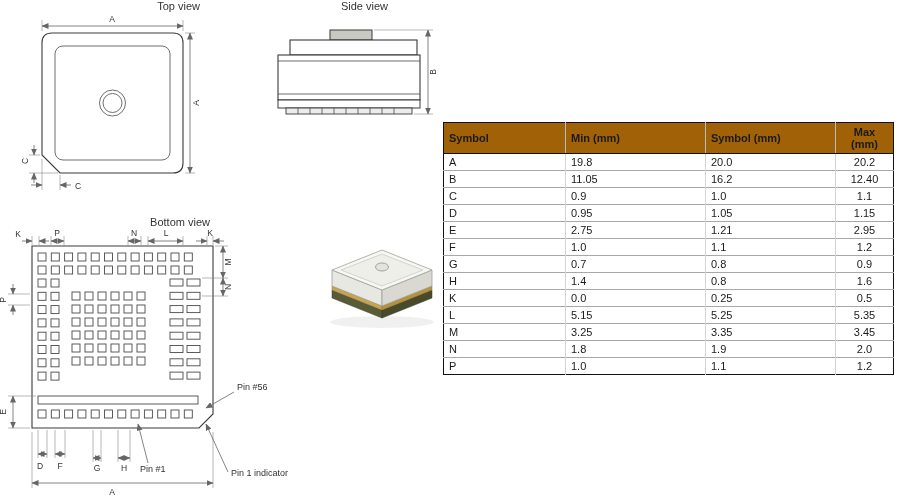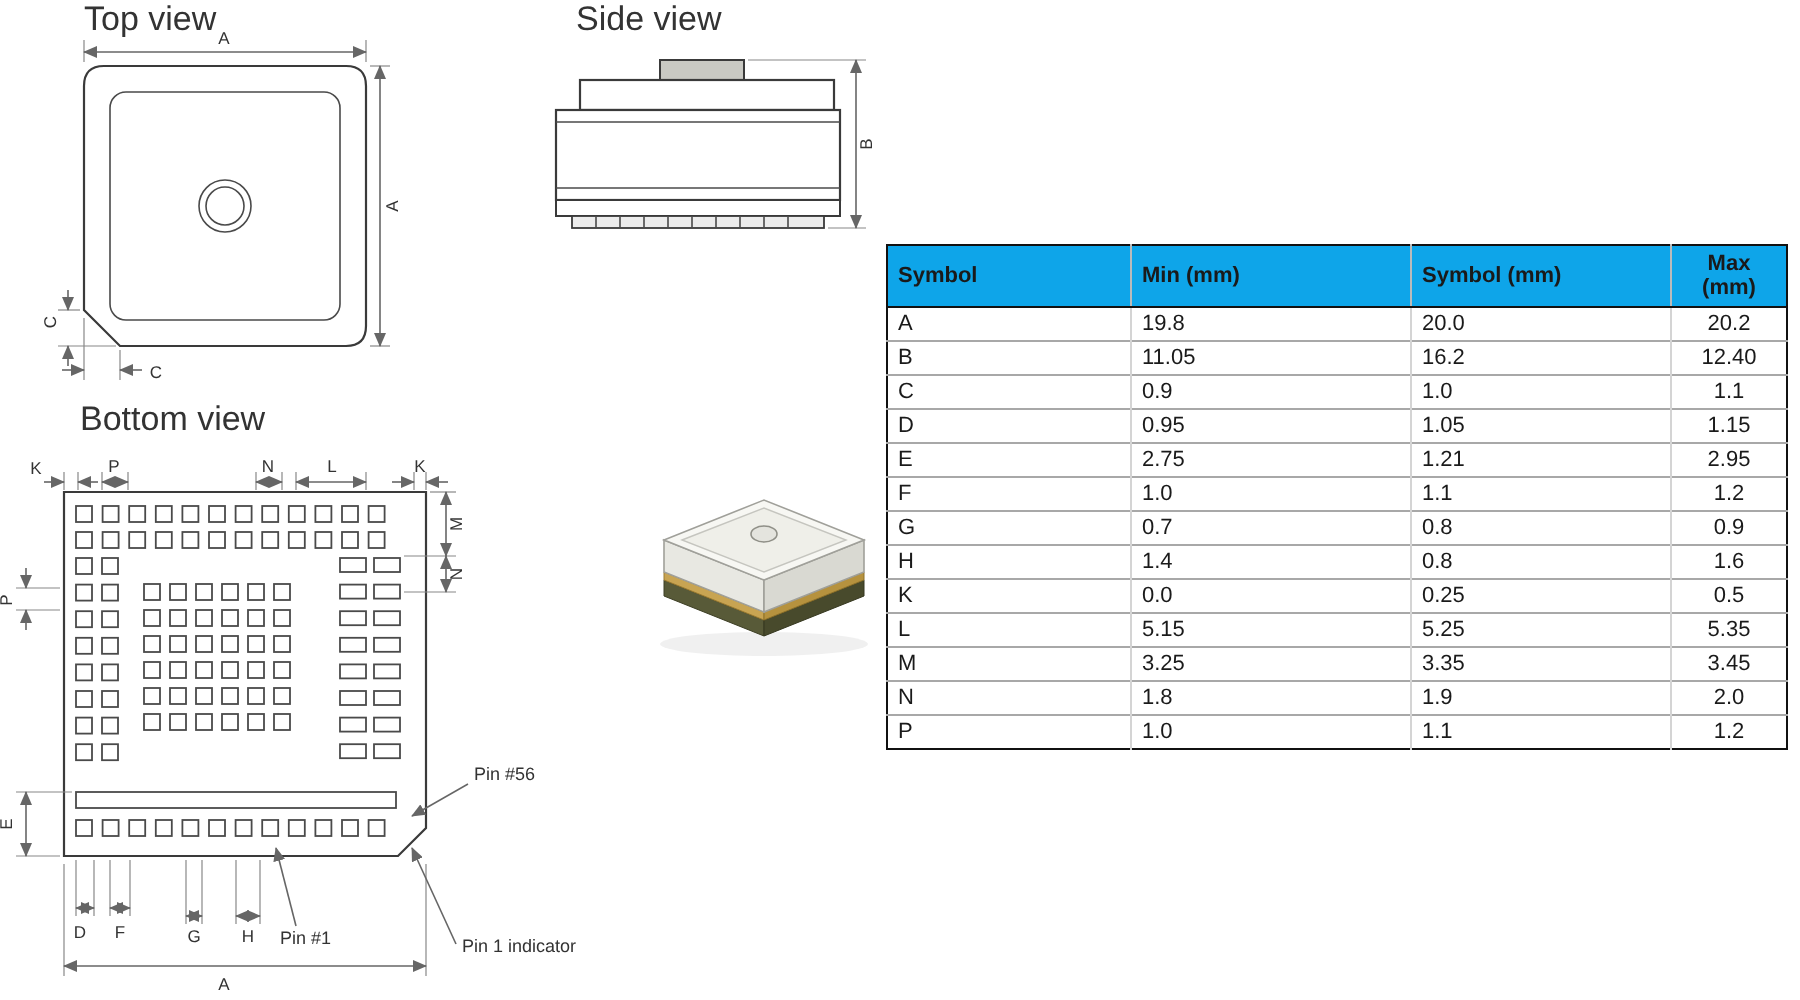--- a/index.html
+++ b/index.html
@@ -1,29 +1,29 @@
 <!DOCTYPE html>
 <html><head>
 <meta charset="utf-8">
 <style>
   *{margin:0;padding:0;box-sizing:border-box}
   html,body{width:900px;height:500px}
   body{position:relative;background:#ffffff;font-family:"Liberation Sans",sans-serif;color:#222;overflow:hidden}
-  .view-label{position:absolute;font-size:17px;color:#333;text-align:left}
+  .view-label{position:absolute;font-size:11px;color:#333;text-align:right}
   svg{position:absolute;overflow:visible}
   svg text{font-family:"Liberation Sans",sans-serif;font-size:8.5px;fill:#333}
   .outline{fill:none;stroke:#3a3a3a;stroke-width:1.1}
   .thin{fill:none;stroke:#4a4a4a;stroke-width:0.8}
   .dimline{stroke:#666;stroke-width:0.8;fill:none}
   .ext{stroke:#888;stroke-width:0.6;fill:none}
   .pads rect{fill:#ffffff;stroke:#4a4a4a;stroke-width:0.9}
   .ann{font-size:9px;fill:#333}
   .dim-table{position:absolute;left:443px;top:122px;width:450px}
   .dim-table table{width:100%;border-collapse:collapse;border:1.5px solid #111;font-size:11px;color:#1a1a1a;table-layout:fixed}
-  .dim-table th{background:#0ea5e9;font-weight:bold;text-align:left;padding:3px 5px;border-bottom:1.2px solid #111;border-left:1px solid #bbb}
+  .dim-table th{background:#a16207;font-weight:bold;text-align:left;padding:3px 5px;border-bottom:1.2px solid #111;border-left:1px solid #bbb}
   .dim-table td{padding:2px 5px;border-top:1px solid #a8a8a8;border-left:1px solid #d4d4d4;background:#fff}
   .dim-table th:first-child,.dim-table td:first-child{border-left:none}
   .dim-table th:last-child,.dim-table td:last-child{text-align:center}
   .dim-table col.c1{width:122px}.dim-table col.c2{width:140px}.dim-table col.c3{width:130px}.dim-table col.c4{width:58px}
 </style>
 </head>
 <body>
 
 <div class="view-label" style="left:42px;top:0;width:158px">Top view</div>
 
@@ -116,21 +116,21 @@
   <polygon points="12,48 62,68 62,72 12,52" fill="#c8a452" stroke="#9a7b30" stroke-width="0.5"></polygon>
   <polygon points="62,68 112,48 112,52 62,72" fill="#b6923e" stroke="#8d7028" stroke-width="0.5"></polygon>
 
   <polygon points="12,32 62,52 62,68 12,48" fill="#e8e8e2" stroke="#a0a09a" stroke-width="0.8"></polygon>
   <polygon points="62,52 112,32 112,48 62,68" fill="#d9d9d2" stroke="#a0a09a" stroke-width="0.8"></polygon>
   <polygon points="12,32 62,12 112,32 62,52" fill="#f7f7f3" stroke="#a0a09a" stroke-width="0.8"></polygon>
   <polygon points="21,32 62,16 103,32 62,48" fill="#efefe9" stroke="#c5c5bf" stroke-width="0.7"></polygon>
   <ellipse cx="62" cy="29" rx="6.5" ry="4" fill="#e4e4de" stroke="#909088" stroke-width="0.8"></ellipse>
 </svg>
 
-<div class="view-label" style="left:40px;top:200px;width:170px">Bottom view</div>
+<div class="view-label" style="left:40px;top:216px;width:170px">Bottom view</div>
 
 <svg style="left:0;top:212px" width="318" height="288" viewBox="0 0 318 288">
   <defs>
     <marker id="b-ae" markerWidth="7" markerHeight="6" refX="6.5" refY="3" orient="auto" markerUnits="userSpaceOnUse">
         <path d="M0,0 L7,3 L0,6 Z" fill="#666"></path>
       </marker>
     <marker id="b-as" markerWidth="7" markerHeight="6" refX="0.5" refY="3" orient="auto" markerUnits="userSpaceOnUse">
         <path d="M7,0 L0,3 L7,6 Z" fill="#666"></path>
       </marker>
   </defs>

